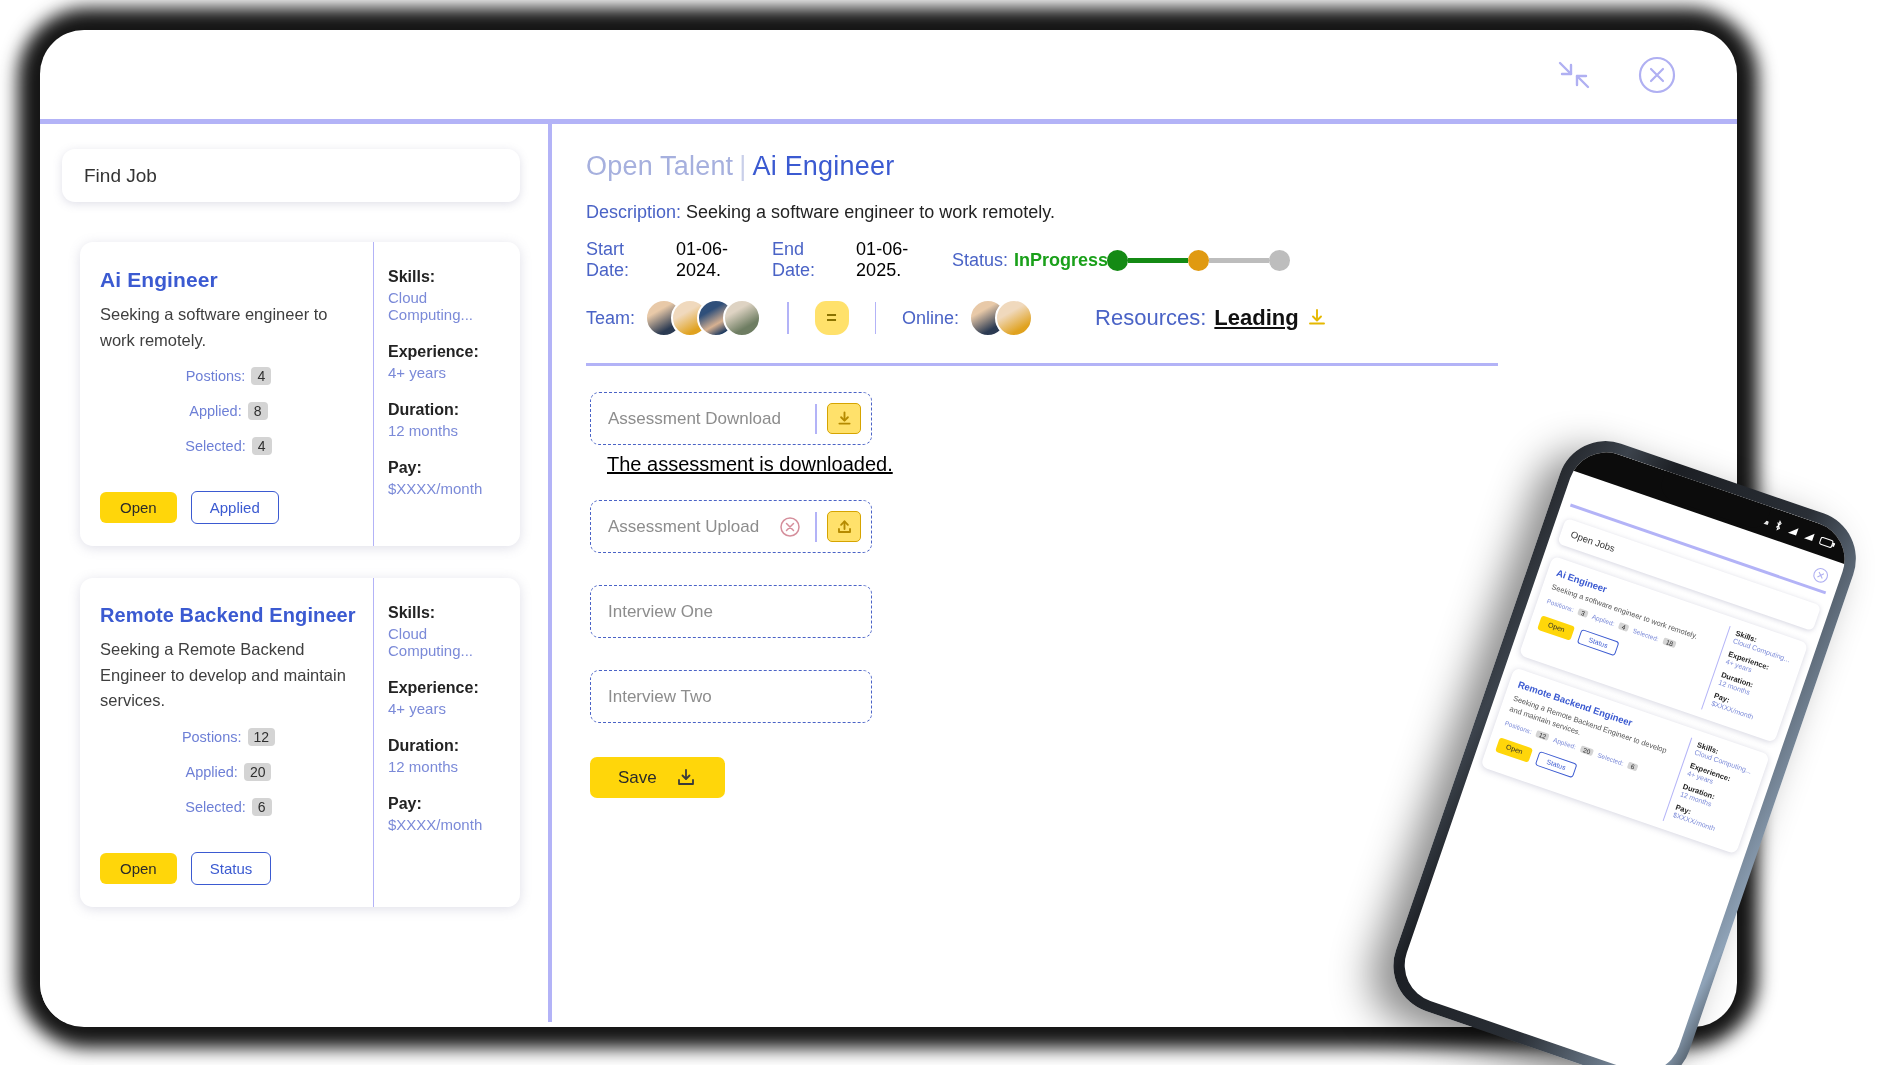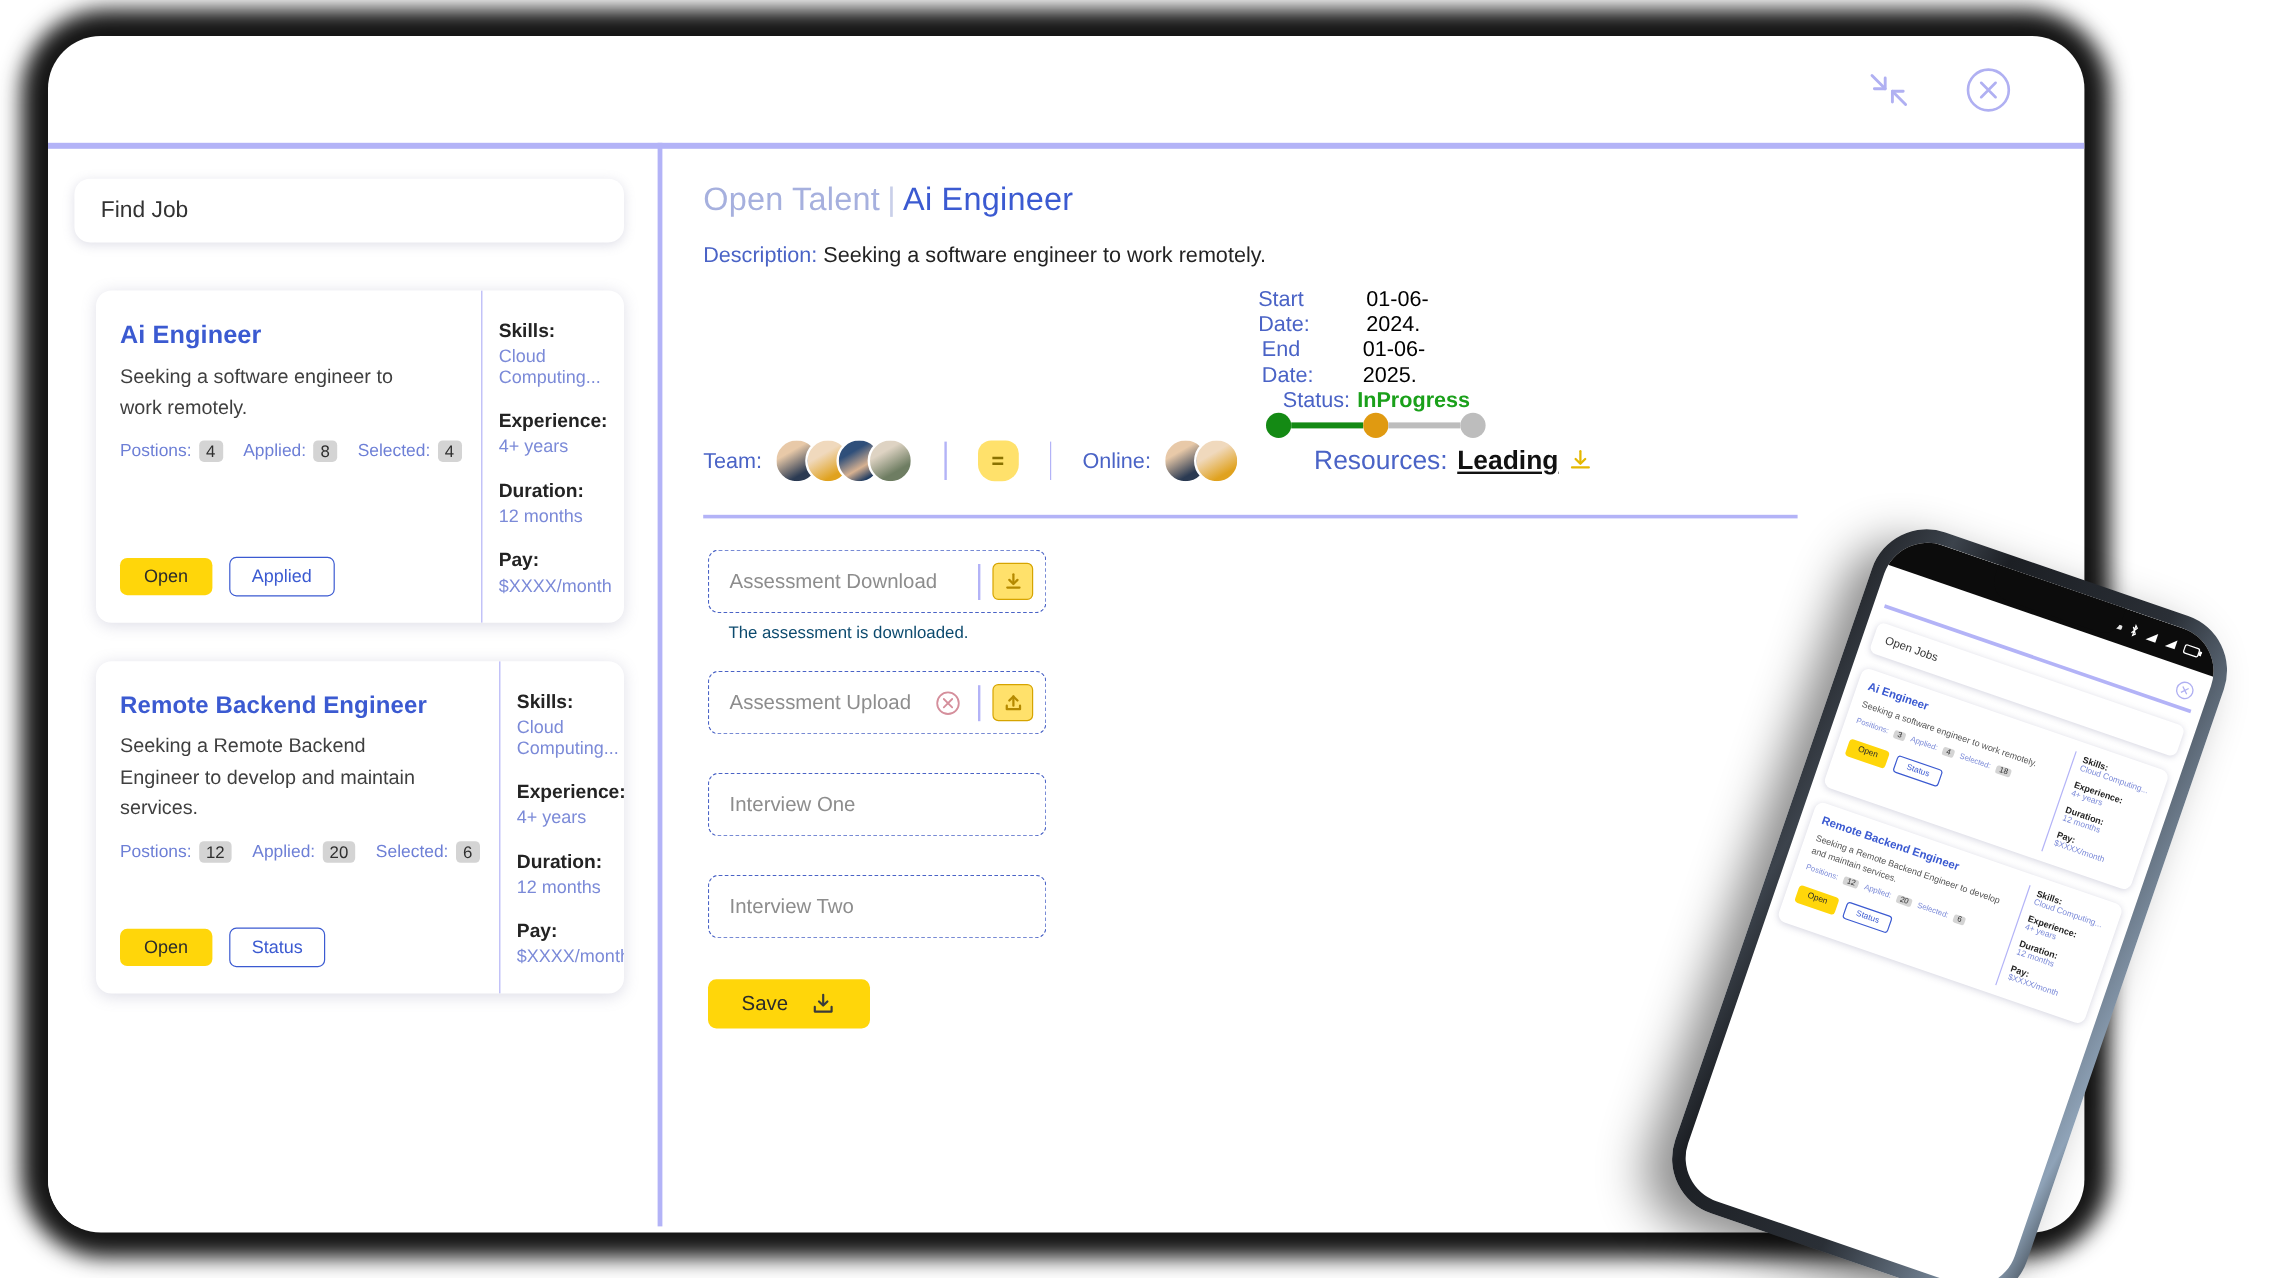--- a/index.html
+++ b/index.html
@@ -151,20 +151,21 @@
     margin-bottom: 14px;
     max-width: 250px;
   }
   .job-stats {
     display: flex;
     align-items: center;
     gap: 17px;
     font-size: 14.5px;
     color: #6d7fd6;
     margin-bottom: 10px;
+    flex-direction: column;
   }
   .stat { display: flex; align-items: center; gap: 6px; white-space: nowrap; }
   .stat .pill {
     background: #d4d4d4;
     color: #2f2f2f;
     border-radius: 4px;
     padding: 1px 6px;
     font-size: 14px;
     min-width: 20px;
     text-align: center;
@@ -228,21 +229,21 @@
     font-size: 18px;
     margin-bottom: 16px;
     color: #232323;
   }
   .kv-label { color: #4a63c6; }
 
   #meta-row {
     display: flex;
     align-items: center;
     font-size: 18px;
-    flex-direction: column;
+    margin-bottom: 18px;
   }
   #meta-row .seg { display: flex; align-items: center; }
   #sd-seg { width: 186px; }
   #ed-seg { width: 180px; }
   #status-seg { width: 145px; }
   #status-value { color: #1aa01a; font-weight: 700; margin-left: 6px; }
 
   
   #stepper {
     display: flex;
@@ -321,23 +322,24 @@
     margin-left: 4px;
     background: #fff;
   }
   .proc-field .ph {
     font-size: 17px;
     color: #8d8d8d;
     flex: 1;
     white-space: nowrap;
   }
   .field-note {
-    font-size: 14px;
-    color: #0c4a6e;
+    font-size: 20px;
+    color: #000000;
     margin: 8px 0 0 21px;
+    text-decoration: underline;
   }
   .spacer-24 { height: 24px; }
   .spacer-32 { height: 32px; }
   .inner-sep { width: 1.6px; height: 30px; background: #b3b3f7; margin: 0 10px; }
 
   .sq-btn {
     width: 34px; height: 31px;
     background: #ffe16b;
     border: 1.6px solid #d6a400;
     border-radius: 5px;

